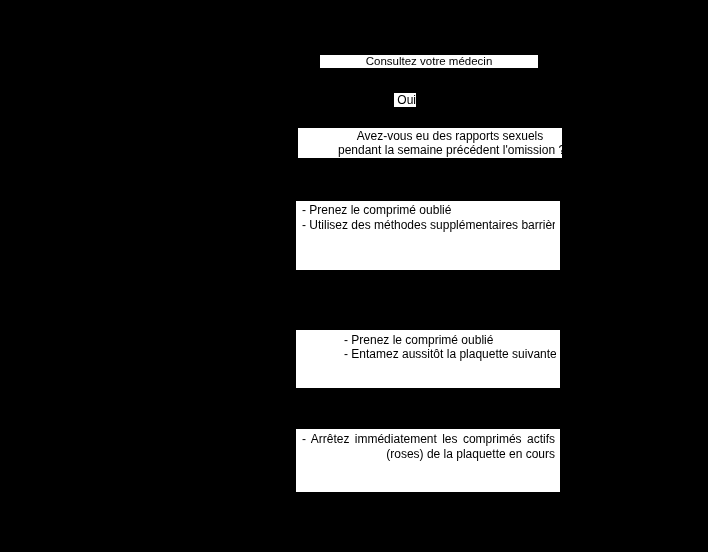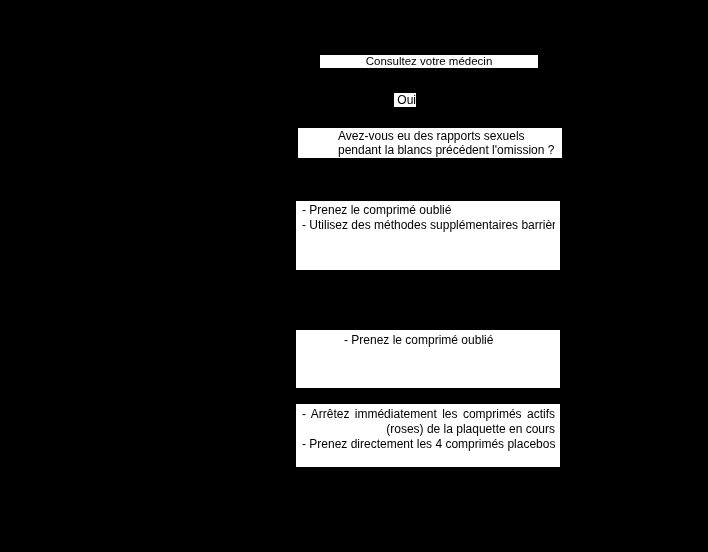--- a/index.html
+++ b/index.html
@@ -21,21 +21,21 @@
     background: #ffffff;
     border: 1px solid #000000;
     box-sizing: border-box;
     font-size: 12px;
     color: #000000;
   }
   .node .line {
     white-space: nowrap;
     overflow: hidden;
   }
-  .center { text-align: left; padding-left: 40px; }
+  .center { text-align: center; padding-left: 40px; }
   .justify-line {
     text-align: justify;
     text-align-last: justify;
     white-space: normal;
   }
 
   
   .box-consult {
     left: 319px; top: 54px; width: 220px; height: 15px;
     line-height: 13px;
@@ -61,51 +61,51 @@
   }
   .box-action1 .line { line-height: 15px; }
   
   .box-action2 {
     left: 295px; top: 329px; width: 266px; height: 60px;
     padding: 3px 4px 0 48px;
   }
   .box-action2 .line { line-height: 14px; }
   
   .box-action3 {
-    left: 295px; top: 403px; width: 266px; height: 65px;
+    left: 295px; top: 428px; width: 266px; height: 65px;
     padding: 3px 5px 0 6px;
   }
   .box-action3 .line { line-height: 15px; text-align: right; }
 </style>
 </head>
 <body>
 
 <div class="slide">
 
   <div class="node box-consult">
     <span>Consultez votre médecin</span>
   </div>
 
   <div class="node box-oui">
     <span>Oui</span>
   </div>
 
   <div class="node box-question">
     <div class="line center">Avez-vous eu des rapports sexuels</div>
-    <div class="line center">pendant la blancs précédent l'omission ?</div>
+    <div class="line center">pendant la semaine précédent l'omission ?</div>
   </div>
 
   <div class="node box-action1">
     <div class="line">- Prenez le comprimé oublié</div>
     <div class="line justify-line">- Utilisez des méthodes supplémentaires barrières</div>
   </div>
 
   <div class="node box-action2">
     <div class="line">- Prenez le comprimé oublié</div>
+    <div class="line">- Entamez aussitôt la plaquette suivante</div>
   </div>
 
   <div class="node box-action3">
     <div class="line justify-line">- Arrêtez immédiatement les comprimés actifs</div>
     <div class="line">(roses) de la plaquette en cours</div>
-    <div class="line justify-line">- Prenez directement les 4 comprimés placebos</div>
   </div>
 
 </div>
 
 </body></html>

